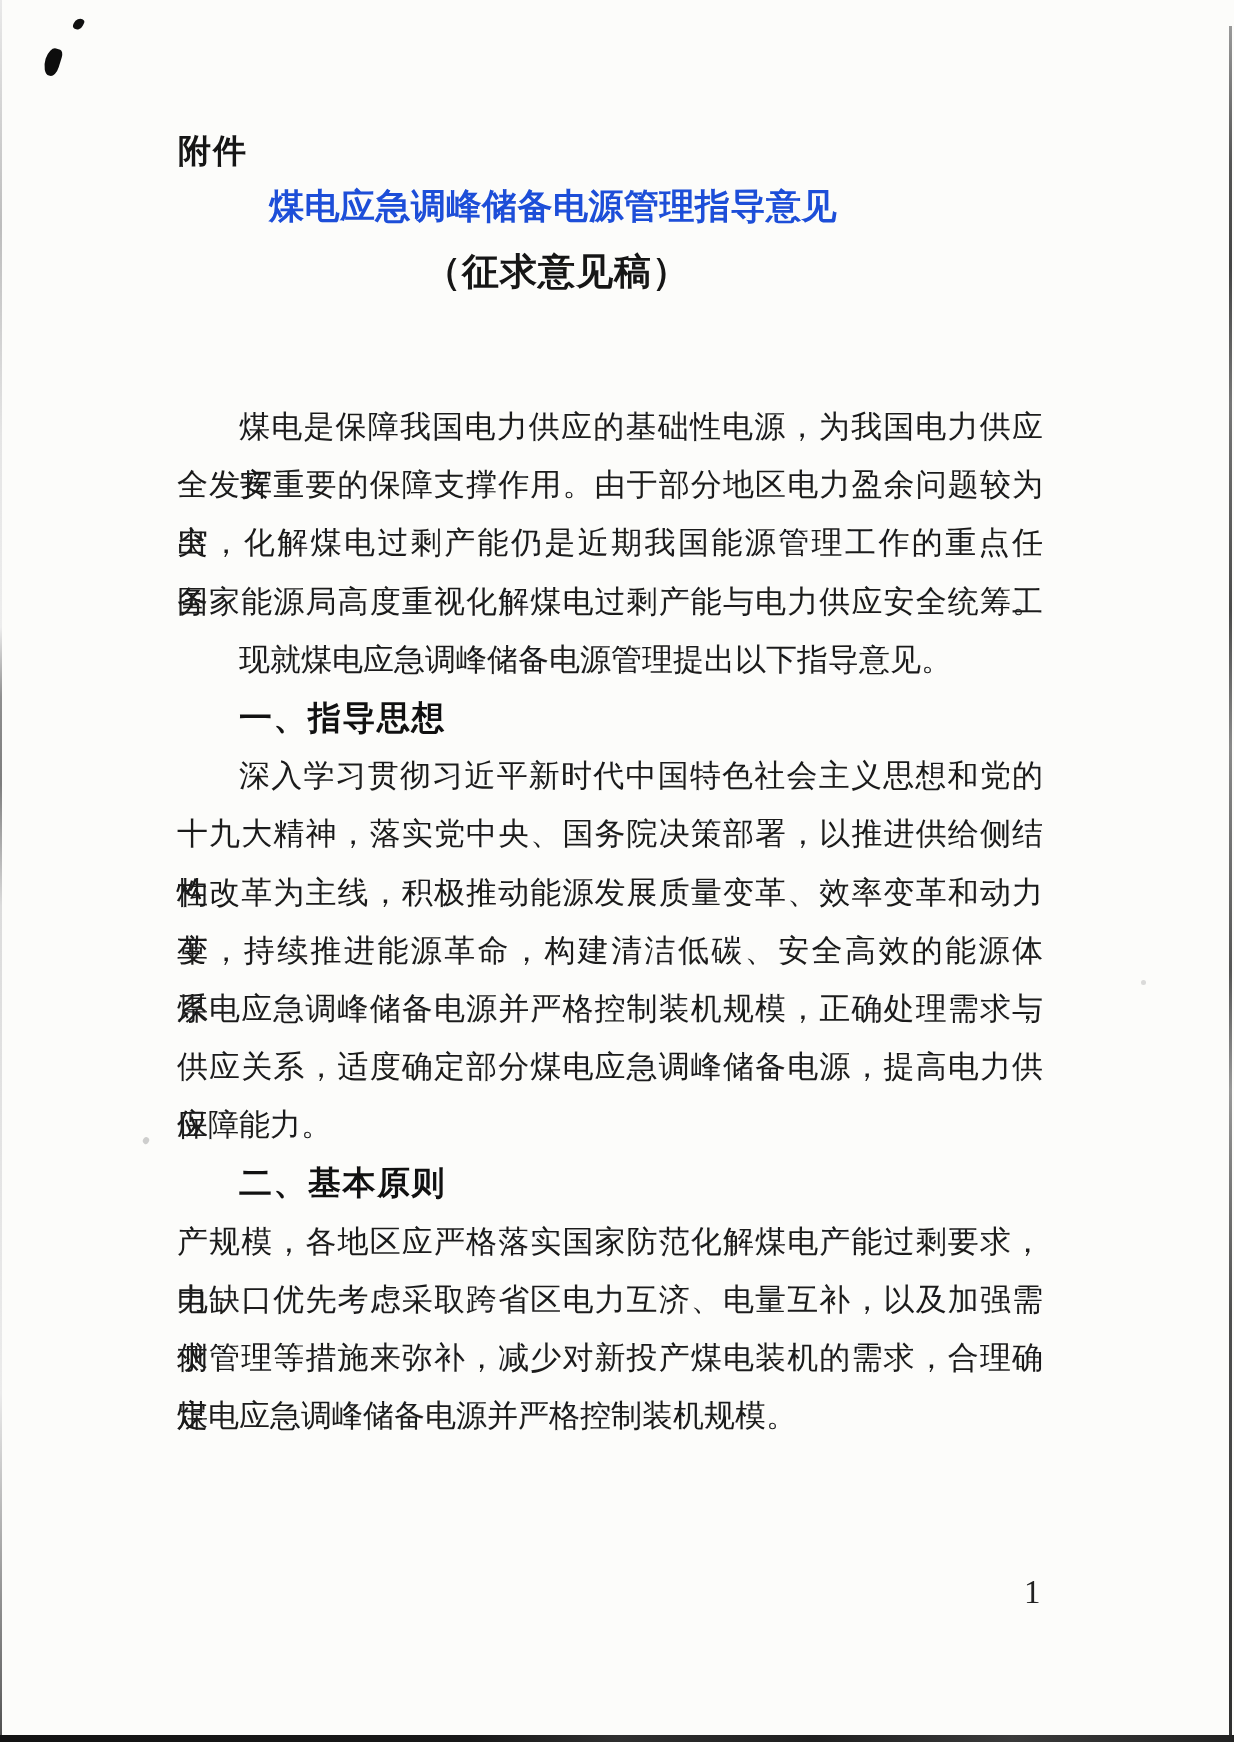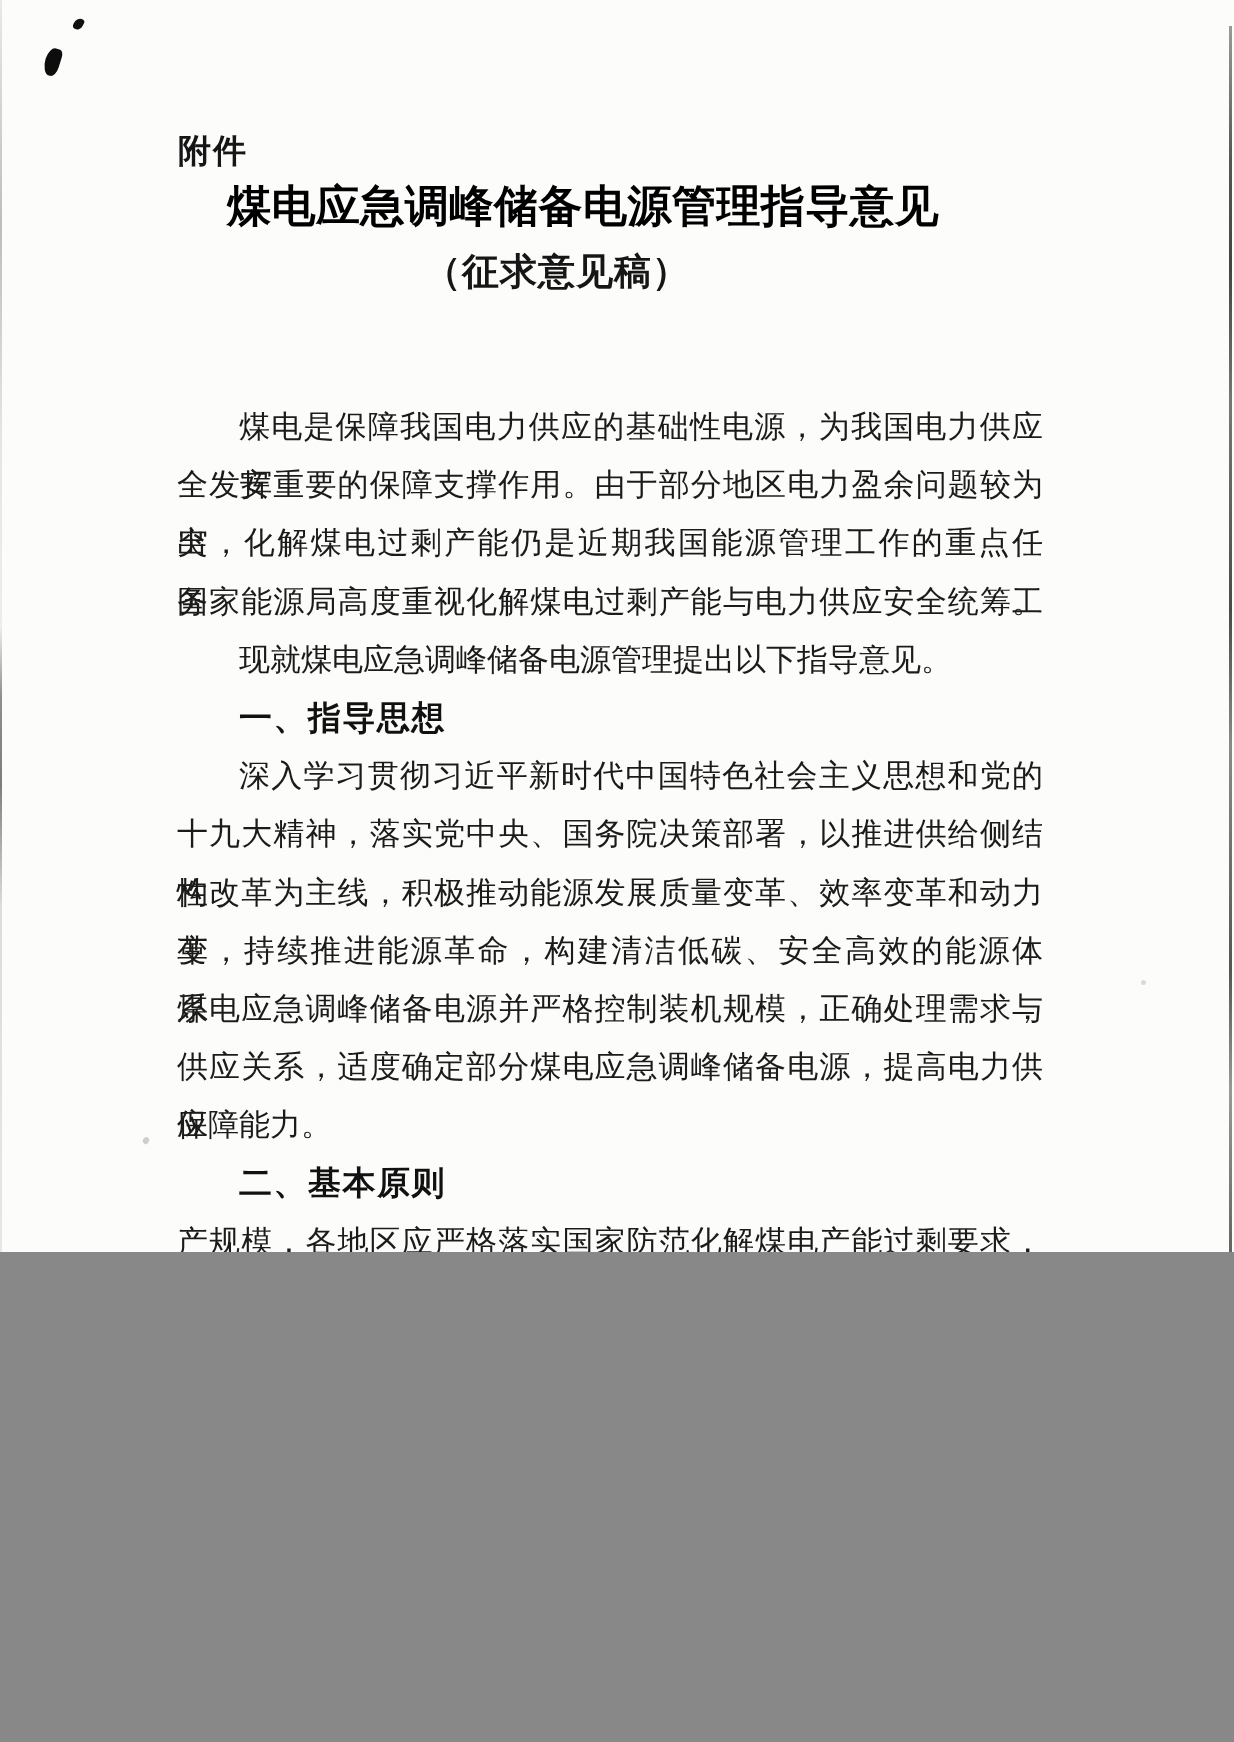--- a/index.html
+++ b/index.html
@@ -1,34 +1,34 @@
 <!DOCTYPE html>
 <html><head>
 <meta charset="utf-8">
 <style>
   html,body{margin:0;padding:0;background:#888;}
   .page{
     position:relative;
-    width:1234px;height:1252px;
+    width:1234px;height:1742px;
     background:#fcfcfa;
     overflow:hidden;
     font-family:"Liberation Serif","DejaVu Serif",serif;
     color:#181818;
   }
   
   .attachment{
     position:absolute;left:178px;top:128px;
     font-family:"Liberation Sans","DejaVu Sans",sans-serif;
     font-weight:600;font-size:33px;line-height:46px;
     letter-spacing:2px;color:#161616;white-space:nowrap;
   }
   .doc-title{
-    position:absolute;left:583px;top:182px;transform:translateX(-50%);
-    font-weight:700;font-size:44px;line-height:50px;
-    letter-spacing:0.5px;color:#000000;white-space:nowrap;
+    position:absolute;left:553px;top:182px;transform:translateX(-50%);
+    font-weight:700;font-size:35px;line-height:50px;
+    letter-spacing:0.5px;color:#1d4ed8;white-space:nowrap;
   }
   .doc-subtitle{
     position:absolute;left:557px;top:249px;transform:translateX(-50%);
     font-weight:700;font-size:37px;line-height:46px;
     letter-spacing:1px;color:#161616;white-space:nowrap;
   }
   
   .body-block{
     position:absolute;left:177px;top:398px;width:866px;
   }

